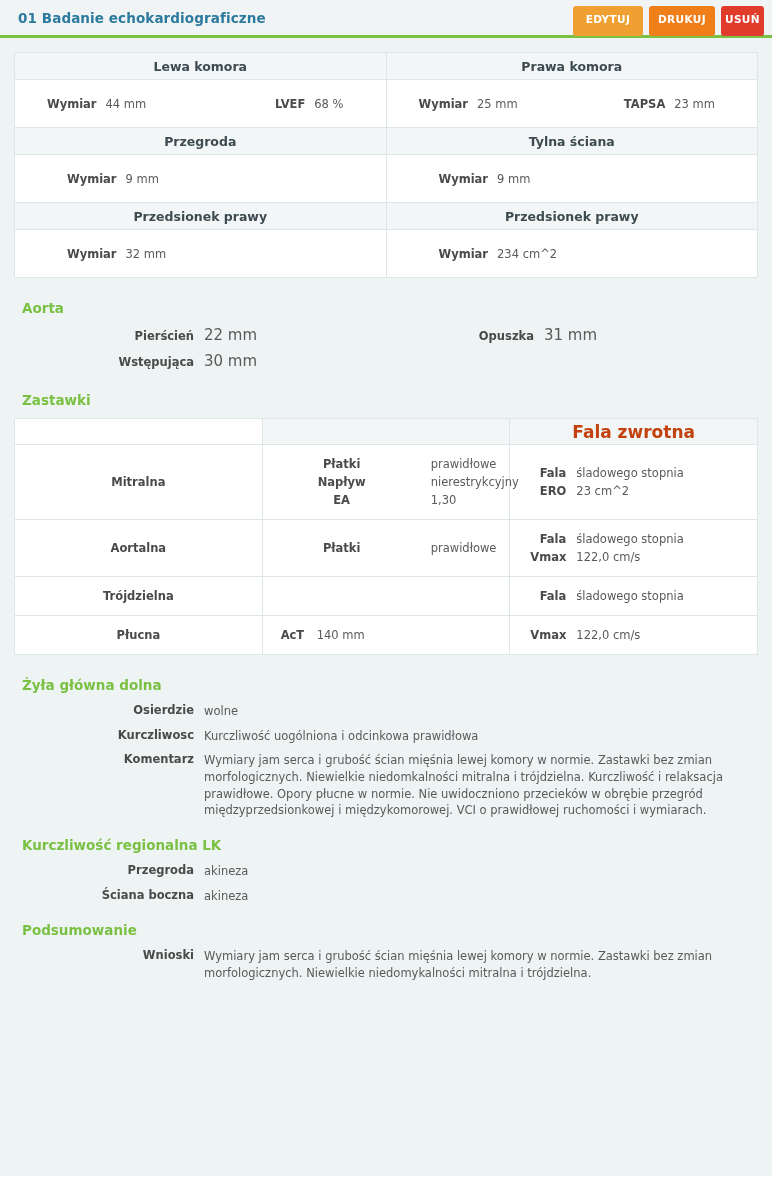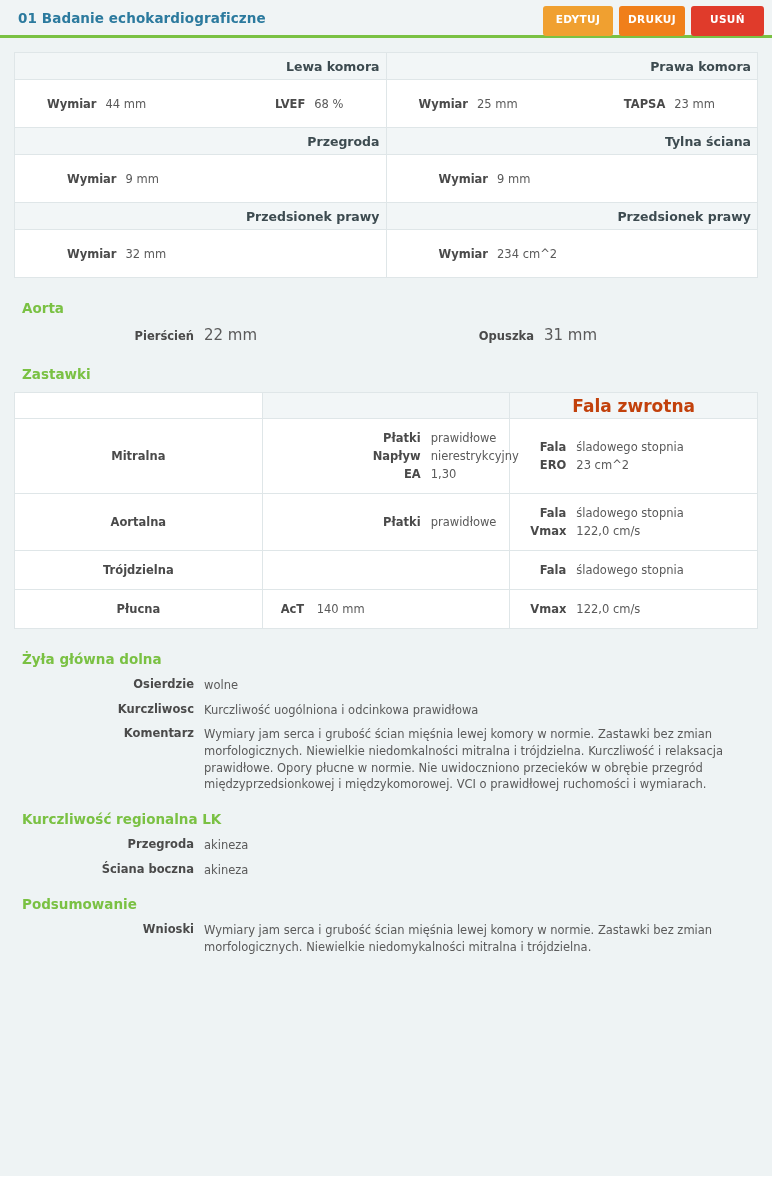--- a/index.html
+++ b/index.html
@@ -46,21 +46,21 @@
     font-size: 10.5px;
     font-weight: bold;
     letter-spacing: 0.4px;
     padding: 7px 0 11px 0;
     cursor: pointer;
     text-align: center;
     font-family: "DejaVu Sans", "Liberation Sans", sans-serif;
   }
   .btn-edit   { background: #f0a030; width: 70px; }
   .btn-print  { background: #f07f1a; width: 66px; }
-  .btn-delete { background: #e03b2b; width: 73px; }
+  .btn-delete { background: #e03b2b; width: 43px; }
 
   
   .body-wrap {
     background: #eef3f4;
     padding: 14px 14px 24px 14px;
     min-height: 1138px;
   }
 
   
   .mgrid {
@@ -69,21 +69,21 @@
     background: #ffffff;
     border: 1px solid #dfe6e8;
     table-layout: fixed;
   }
   .mgrid td {
     border: 1px solid #dfe6e8;
     vertical-align: middle;
   }
   .mgrid .hdr {
     background: #f2f6f7;
-    text-align: right;
+    text-align: center;
     font-size: 12.5px;
     font-weight: bold;
     color: #3d4b50;
     height: 27px;
     padding: 4px 6px;
   }
   .mgrid .cell {
     height: 48px;
     padding: 6px 24px;
     background: #ffffff;
@@ -213,21 +213,21 @@
     font-size: 11.5px;
     font-weight: bold;
     color: #4a4a4a;
     text-align: right;
     padding-right: 10px;
   }
   .vrow .r-val {
     font-size: 11.5px;
     color: #5a5a5a;
   }
-  .vmid .r-lbl { width: 168px; flex: 0 0 168px; }
+  .vmid .r-lbl { width: 168px; flex: 0 0 168px; text-align: center; }
   .vreg .r-lbl { width: 66px;  flex: 0 0 66px; }
   .cell-empty { height: 34px; }
 </style>
 </head>
 <body>
 
 <div id="page">
 
   <div class="header">
     <div class="header-title">01 Badanie echokardiograficzne</div>
@@ -326,20 +326,26 @@
       <div class="aorta-row">
         <div class="left">
           <span class="lv-label">Pierścień</span>
           <span class="lv-value">22 mm</span>
         </div>
         <div class="right">
           <span class="lv-label">Opuszka</span>
           <span class="lv-value">31 mm</span>
         </div>
       </div>
+      <div class="aorta-row">
+        <div class="left">
+          <span class="lv-label">Wstępująca</span>
+          <span class="lv-value">30 mm</span>
+        </div>
+      </div>
     </div>
 
     <div class="sect-title">Zastawki</div>
     <table class="vtable">
       <tbody>
           <tr>
         <th style="background:#ffffff; border-right:1px solid #dfe6e8;"></th>
         <th style="background:#f2f6f7;"></th>
         <th>Fala zwrotna</th>
       </tr>

